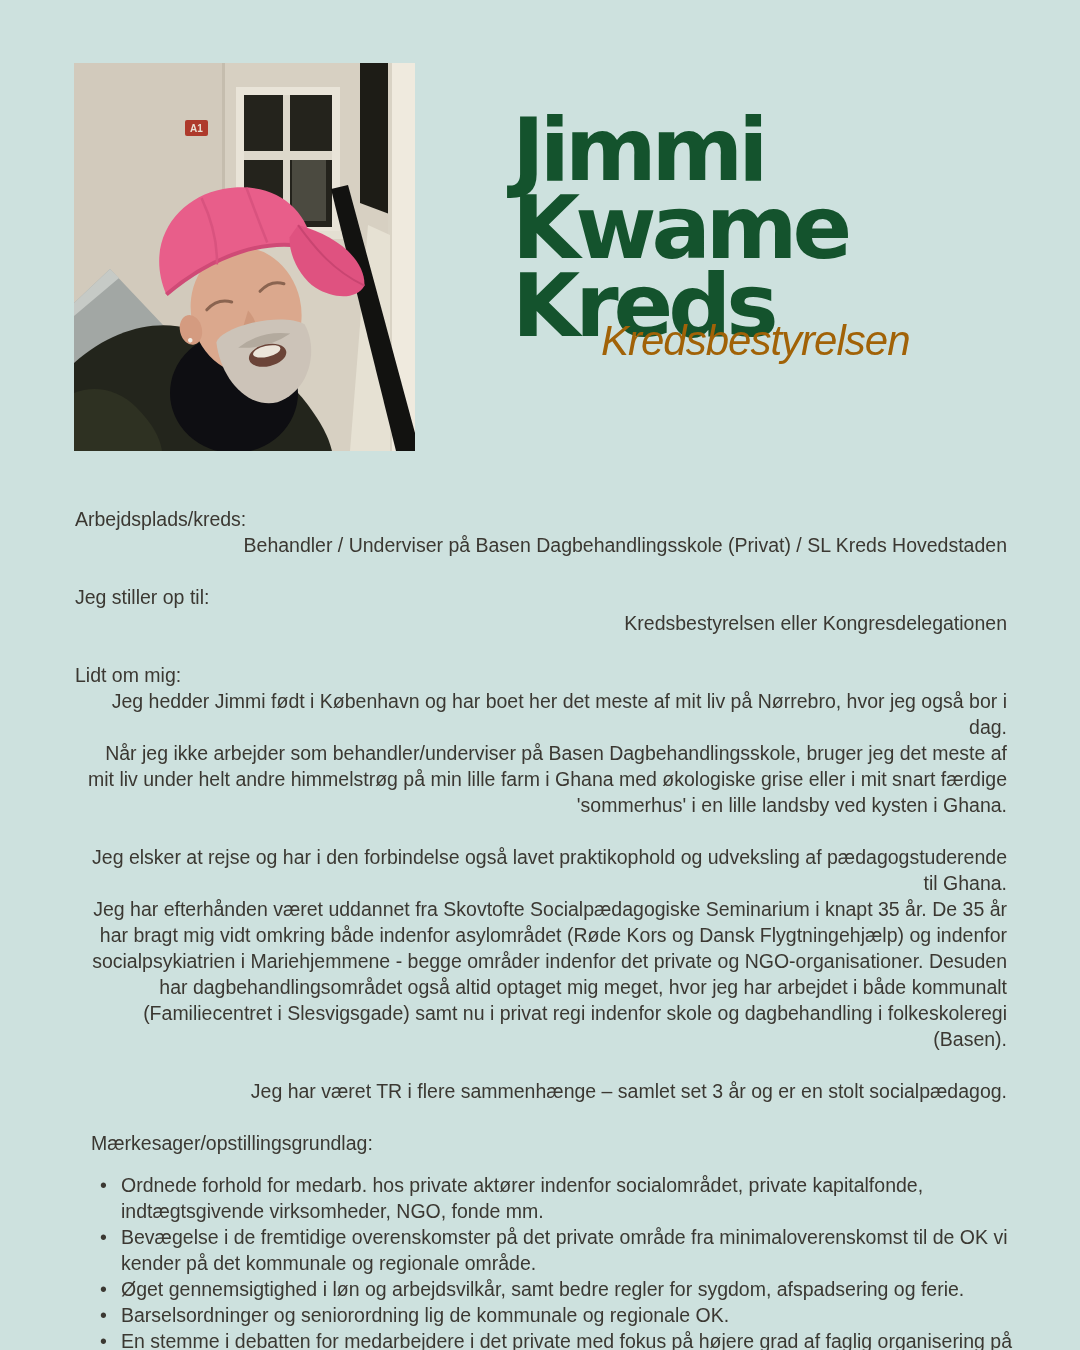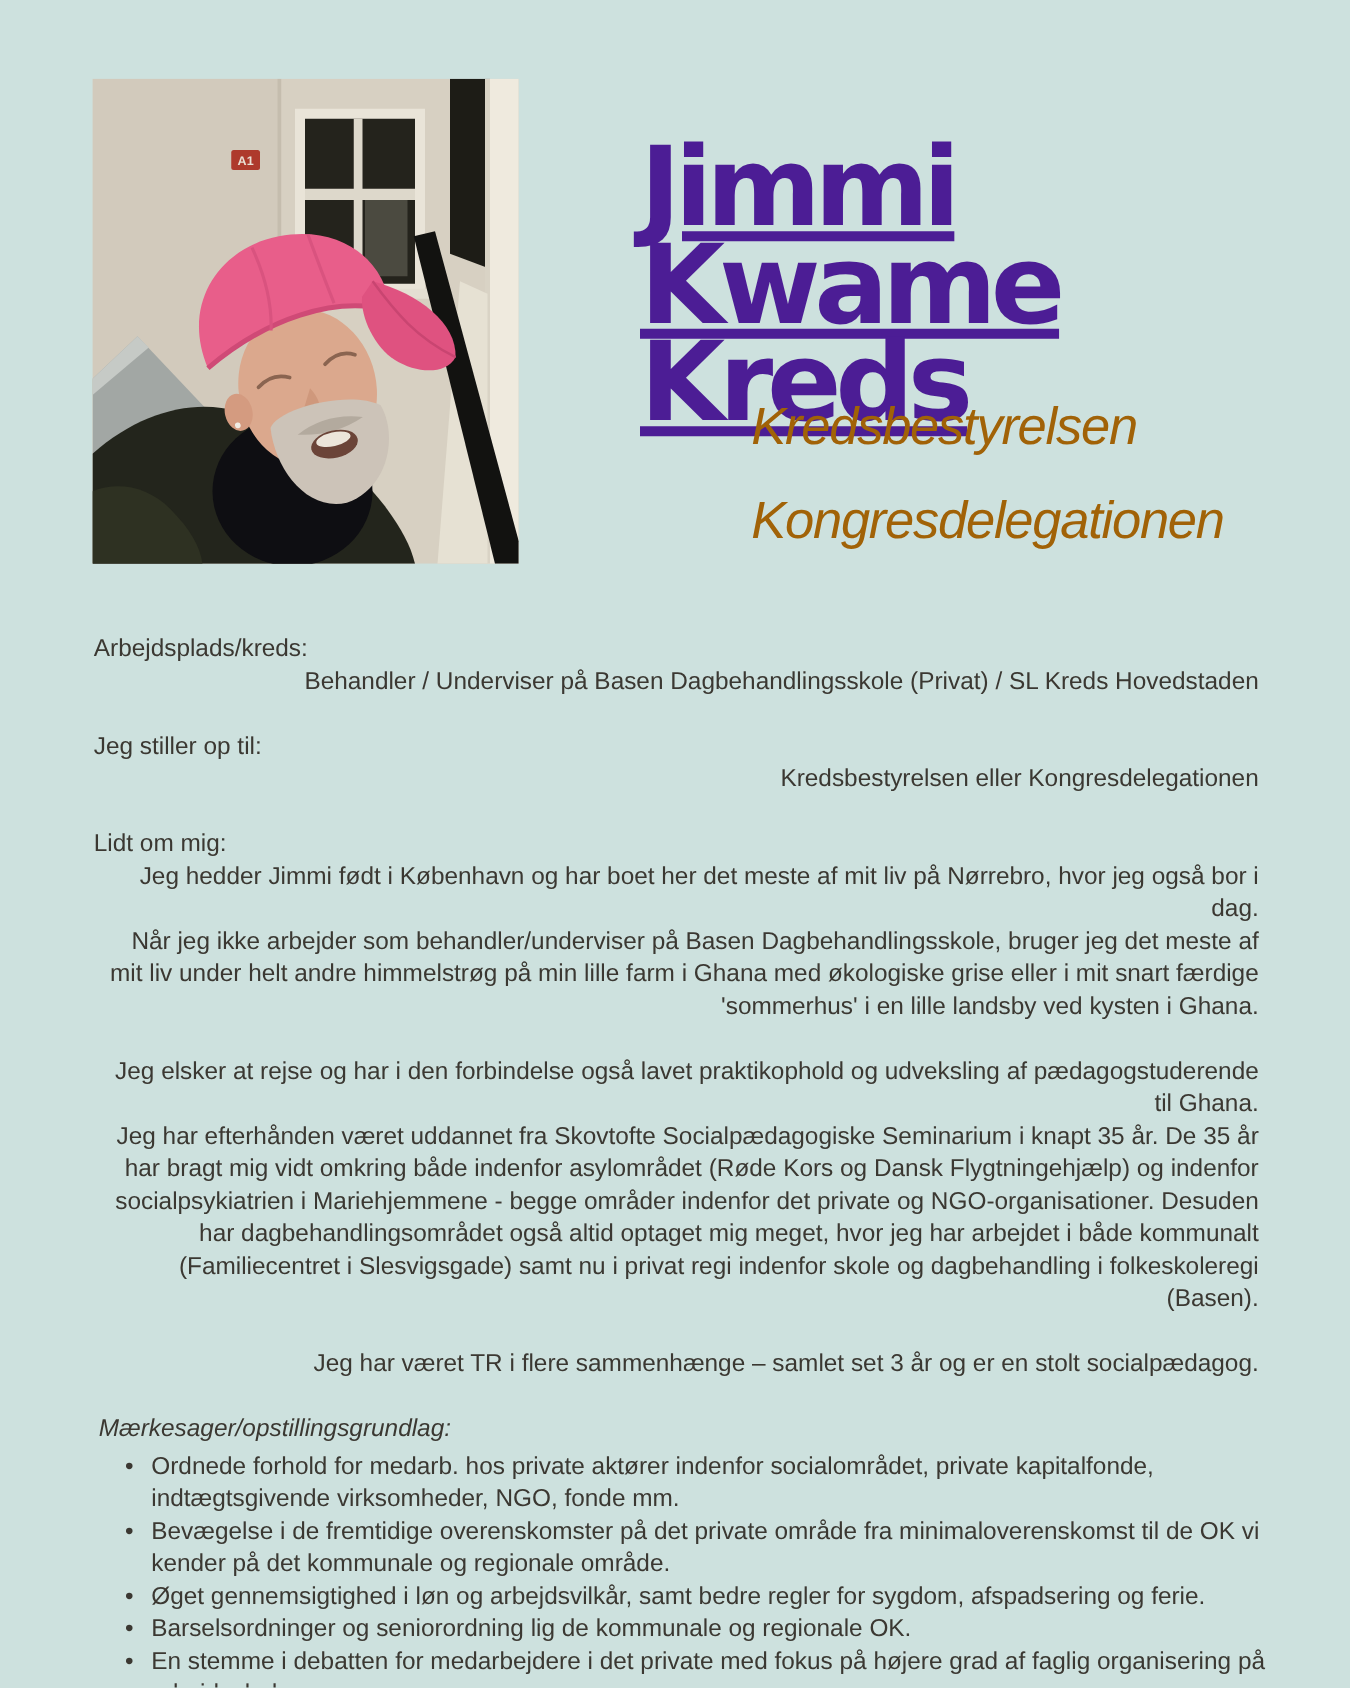--- a/index.html
+++ b/index.html
@@ -23,23 +23,22 @@
 
   
   .name {
     position: absolute;
     left: 512px; top: 52px;
     font-family: "DejaVu Sans", sans-serif;
     font-weight: 800;
     font-size: 88px;
     line-height: 78px;
     letter-spacing: -5px;
-    color: #4c1d95;
+    color: #14532d;
     white-space: nowrap;
-    text-decoration: underline;
   }
   .name span { display: block; }
 
   
   .roles {
     position: absolute;
     left: 601px; top: 320px;
     font-style: italic;
     font-size: 42px;
     color: #a16207;
@@ -52,21 +51,21 @@
     position: absolute;
     left: 75px; top: 506px;
     width: 944px;
     font-size: 19.5px;
     line-height: 26px;
     color: #3b3832;
   }
   .block { margin: 0 12px 26px 0; white-space: pre-line; }
   .block .label { display: block; }
   .block .value { display: block; text-align: right; }
-  .issues-label { margin: 4px; font-style: italic; }
+  .issues-label { margin: 16px; }
   ul.issues {
     margin: 0; padding: 0 0 0 25px;
     list-style: none;
   }
   ul.issues li {
     position: relative;
     padding-left: 21px;
   }
   ul.issues li::before {
     content: "\2022";
@@ -153,21 +152,20 @@
   </svg>
 
   <h1 class="name">
     <span>Jimmi</span>
     <span>Kwame</span>
     <span>Kreds</span>
   </h1>
 
   <div class="roles">
     <span class="role">Kredsbestyrelsen</span>
-    <span class="role">Kongresdelegationen</span>
   </div>
 
   <div class="bio">
 
     <p class="block"><span class="label">Arbejdsplads/kreds:</span><span class="value">Behandler / Underviser på Basen Dagbehandlingsskole (Privat) / SL Kreds Hovedstaden</span></p>
 
     <p class="block"><span class="label">Jeg stiller op til:</span><span class="value">Kredsbestyrelsen eller Kongresdelegationen</span></p>
 
     <p class="block"><span class="label">Lidt om mig:</span><span class="value">Jeg hedder Jimmi født i København og har boet her det meste af mit liv på Nørrebro, hvor jeg også bor i dag.
 Når jeg ikke arbejder som behandler/underviser på Basen Dagbehandlingsskole, bruger jeg det meste af mit liv under helt andre himmelstrøg på min lille farm i Ghana med økologiske grise eller i mit snart færdige 'sommerhus' i en lille landsby ved kysten i Ghana.</span></p>

